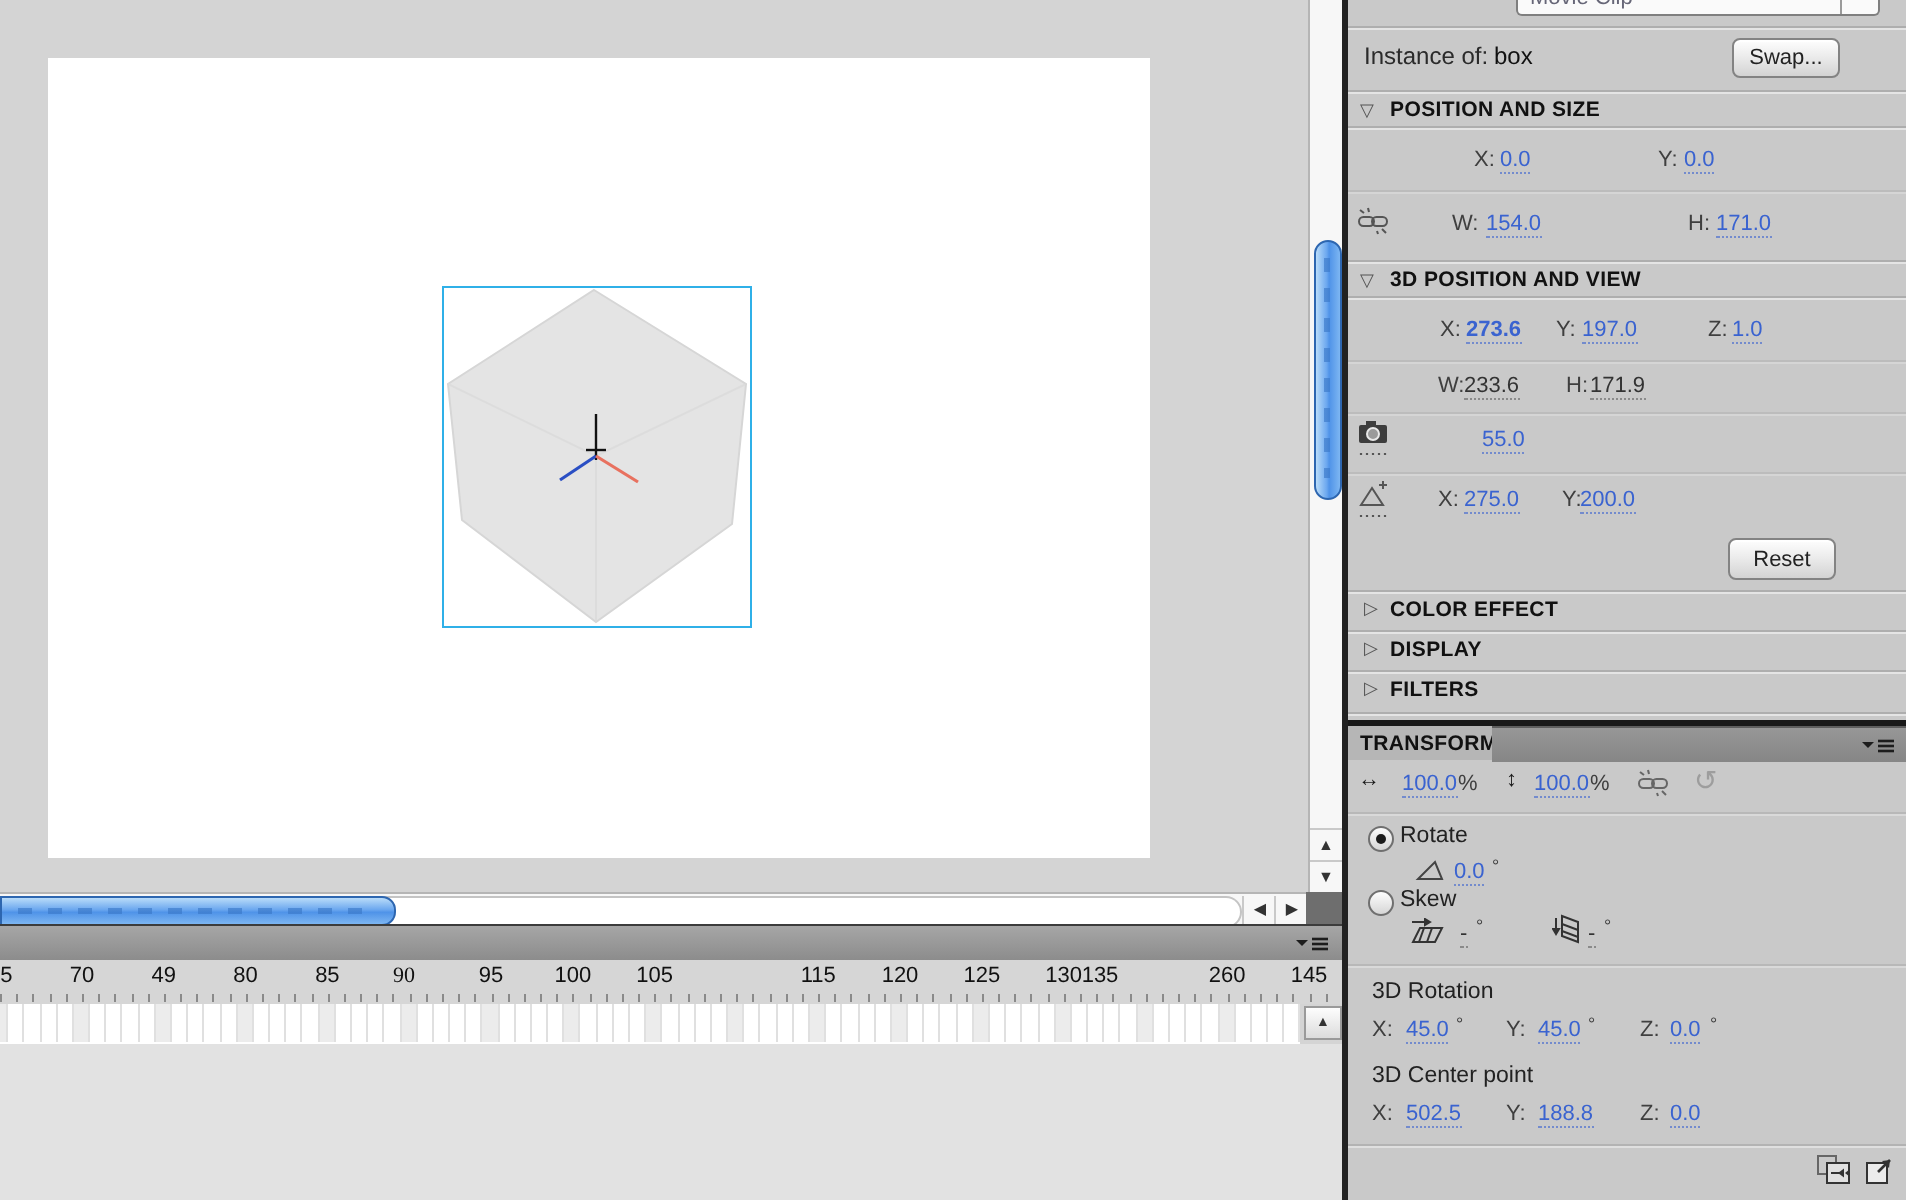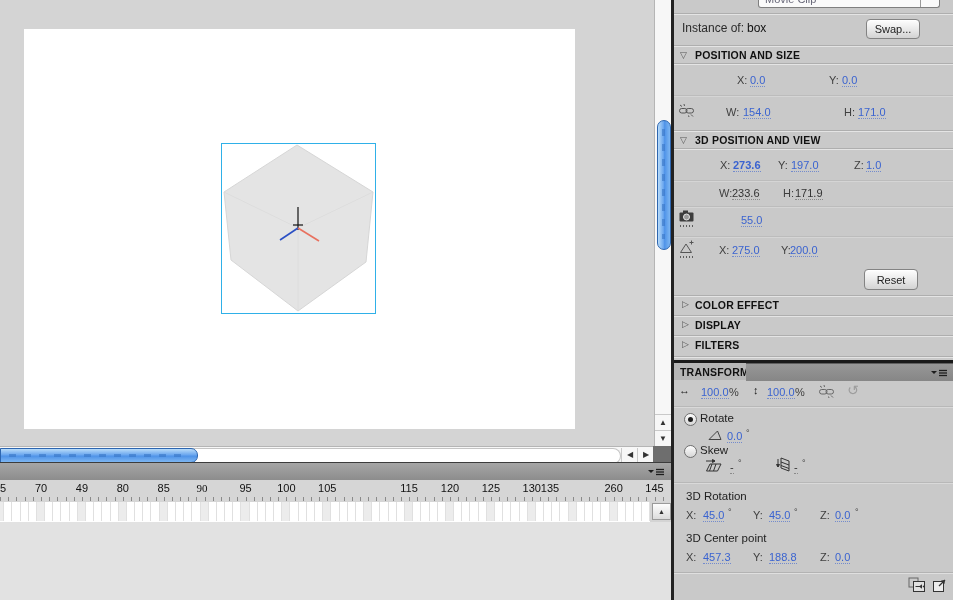--- a/index.html
+++ b/index.html
@@ -488,21 +488,21 @@
     <span class="abs deg" style="left:54px;top:507px;">°</span>
     <span class="abs lbl" style="left:79px;top:509px;">Y:</span>
     <span class="abs val" style="left:95px;top:509px;">45.0</span>
     <span class="abs deg" style="left:120px;top:507px;">°</span>
     <span class="abs lbl" style="left:146px;top:509px;">Z:</span>
     <span class="abs val" style="left:161px;top:509px;">0.0</span>
     <span class="abs deg" style="left:181px;top:507px;">°</span>
 
     <span class="abs" style="left:12px;top:532px;font-size:11.5px;color:#222;">3D Center point</span>
     <span class="abs lbl" style="left:12px;top:551px;">X:</span>
-    <span class="abs val" style="left:29px;top:551px;">457.3</span>
+    <span class="abs val" style="left:29px;top:551px;">502.5</span>
     <span class="abs lbl" style="left:79px;top:551px;">Y:</span>
     <span class="abs val" style="left:95px;top:551px;">188.8</span>
     <span class="abs lbl" style="left:146px;top:551px;">Z:</span>
     <span class="abs val" style="left:161px;top:551px;">0.0</span>
 
     <div class="abs hair" style="top:572px;opacity:.8;"></div>
     <span class="abs" style="left:234px;top:577px;">
       <svg width="19" height="16">
           <rect x="1" y="1" width="9" height="9" fill="none" stroke="#666"></rect>
           <rect x="5.5" y="4.5" width="11" height="10" fill="#e0e0e0" stroke="#333"></rect>

